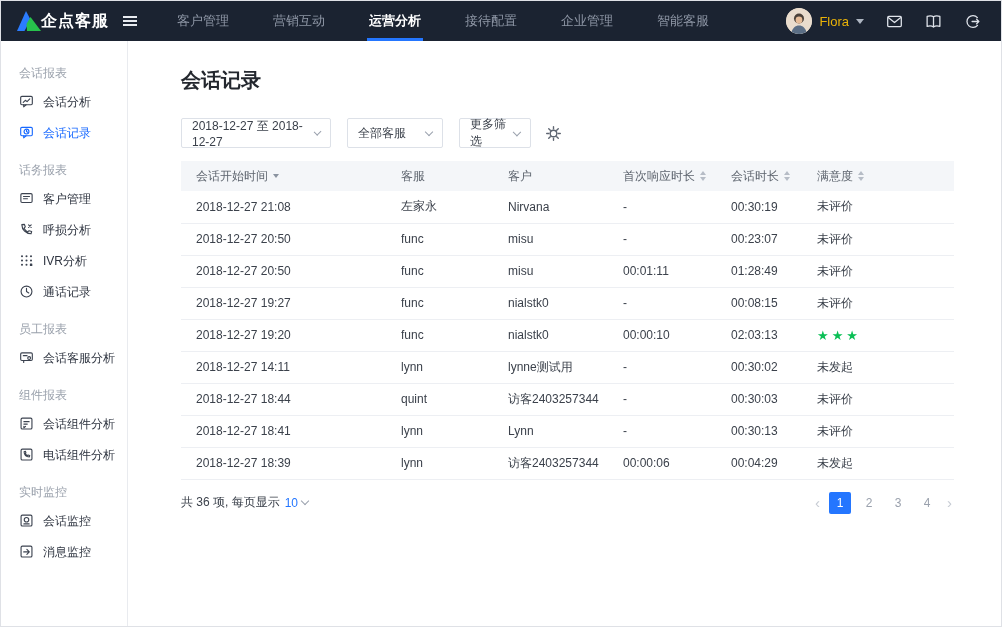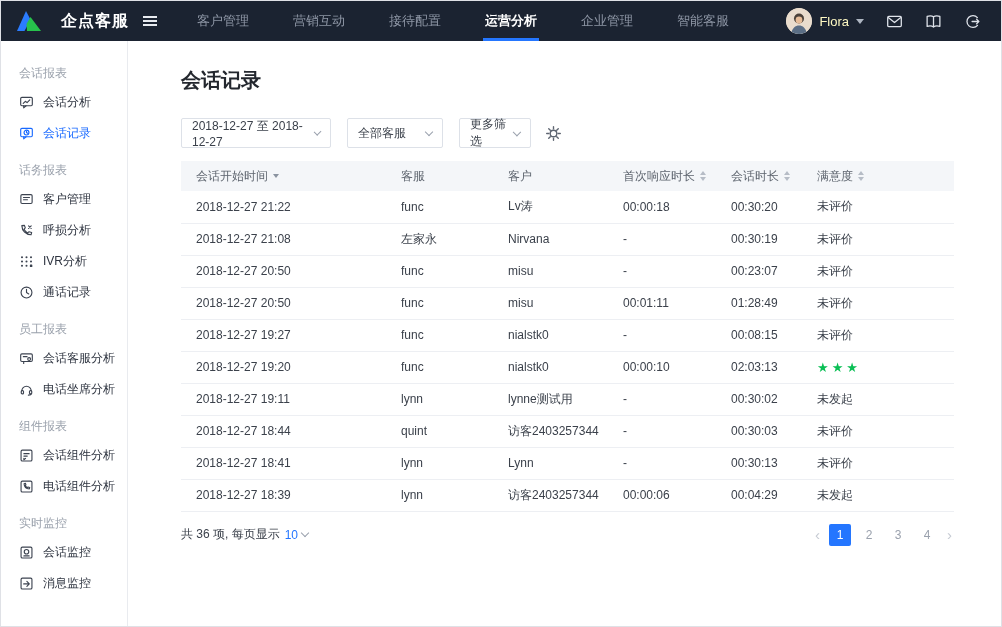--- a/index.html
+++ b/index.html
@@ -4,47 +4,47 @@
 <style>
   * { margin:0; padding:0; box-sizing:border-box; }
   html,body { background:#f3f4f6; }
   body { font-family:"Liberation Sans","DejaVu Sans",sans-serif; }
   .screen { width:1002px; height:627px; background:#fff; border:1px solid #dfe1e6;
             display:flex; flex-direction:column; overflow:hidden; }
 
   
   .topbar { flex:0 0 40px; background:#1b2331; display:flex; align-items:center;
             padding:0 20px 0 16px; color:#fff; }
-  .brand { display:flex; align-items:flex-start; gap:20px; font-size:16px; font-weight:bold; letter-spacing:1px; }
+  .brand { display:flex; align-items:flex-start; gap:0; font-size:16px; font-weight:bold; letter-spacing:1px; }
   .hamburger { width:14px; height:10px; border-top:2px solid #e8ebf0; border-bottom:2px solid #e8ebf0;
                position:relative; margin-left:14px; cursor:pointer; }
   .hamburger::after { content:""; position:absolute; left:0; right:0; top:2px; height:2px; background:#e8ebf0; }
   .topnav { display:flex; height:40px; margin-left:18px; }
   .topnav-item { padding:0 22px; display:flex; align-items:center; font-size:13px;
                  color:#8e96a5; position:relative; cursor:pointer; white-space:nowrap; }
   .topnav-item.active { color:#ffffff; font-weight:bold; }
   .topnav-item.active::after { content:""; position:absolute; left:20px; right:20px; bottom:0;
                                height:3px; background:#2476ff; }
   .topbar-right { margin-left:auto; display:flex; align-items:center; gap:22px; }
-  .user { display:flex; align-items:center; gap:7px; font-size:13px; color:#fef9c3; cursor:pointer; }
+  .user { display:flex; align-items:center; gap:7px; font-size:13px; color:#eab308; cursor:pointer; }
   .avatar { width:26px; height:26px; border-radius:50%; background:#e9dccd; overflow:hidden;
             display:flex; align-items:flex-end; justify-content:center; }
   .caret-dn { width:0; height:0; border-left:4px solid transparent; border-right:4px solid transparent;
               border-top:5px solid #aeb6c2; }
   .tb-icon { width:17px; height:17px; color:#dfe3ea; cursor:pointer; display:flex; align-items:center; }
   .tb-icon svg { width:17px; height:17px; }
 
   
   .page-body { flex:1; display:flex; min-height:0; }
 
   
   .sidebar { flex:0 0 127px; border-right:1px solid #e9ebef; padding:14px 0 0 18px; overflow:hidden; }
   .side-title { color:#9aa1ac; font-size:12px; margin:13px 0 5px; }
   .side-section:first-child .side-title { margin-top:10px; }
-  .side-item { display:flex; align-items:center; gap:9px; color:#2e3440; font-size:12px;
+  .side-item { display:flex; gap:9px; color:#2e3440; font-size:12px;
                padding:7px 0; cursor:pointer; white-space:nowrap; }
   .side-item .icon { width:15px; height:15px; color:#3c4350; flex:0 0 15px; display:flex; }
   .side-item .icon svg { width:15px; height:15px; }
   .side-item.active { color:#1869ff; }
   .side-item.active .icon { color:#1869ff; }
 
   
   .main { flex:1; padding:26px 47px 0 53px; display:flex; flex-direction:column; min-width:0; }
   .page-title { font-size:20px; color:#23272e; font-weight:600; margin-bottom:24px; }
 
@@ -105,22 +105,22 @@
           <polygon points="0,20 9,0 13.5,8.5 7.5,20" fill="#2b7cff"></polygon>
           <polygon points="9.5,13 13.5,6 24,20 10,20" fill="#27c24c"></polygon>
         </svg>
       </span>
       <span>企点客服</span>
     </div>
     <span class="hamburger"></span>
     <div class="topnav" id="topnav">
         <div class="topnav-item">客户管理</div>
         <div class="topnav-item">营销互动</div>
+        <div class="topnav-item active">运营分析</div>
         <div class="topnav-item">接待配置</div>
-        <div class="topnav-item active">运营分析</div>
         <div class="topnav-item">企业管理</div>
         <div class="topnav-item">智能客服</div>
       </div>
     <div class="topbar-right">
       <div class="user">
         <span class="avatar">
           <svg width="26" height="26" viewBox="0 0 26 26">
             <circle cx="13" cy="13" r="13" fill="#e9dccd"></circle>
             <circle cx="13" cy="10.5" r="5" fill="#4a4038"></circle>
             <circle cx="13" cy="12" r="3.4" fill="#e7bd99"></circle>
@@ -233,31 +233,20 @@
           <div class="side-item">
             <span class="icon">
               <svg viewBox="0 0 16 16" fill="none" stroke="currentColor" stroke-width="1.2" stroke-linecap="round" stroke-linejoin="round">
                 <rect x="1.8" y="3" width="12.4" height="8.2" rx="1.3"></rect>
                 <circle cx="10.8" cy="8.6" r="1.5"></circle>
                 <path d="M4.6 6h4M5 11.2v2"></path>
               </svg>
             </span>
             <span>会话客服分析</span>
           </div>
-          <div class="side-item">
-            <span class="icon">
-              <svg viewBox="0 0 16 16" fill="none" stroke="currentColor" stroke-width="1.2" stroke-linecap="round" stroke-linejoin="round">
-                <path d="M3 9.5a5 5 0 0 1 10 0"></path>
-                <rect x="2.4" y="9" width="2.4" height="3.6" rx="1"></rect>
-                <rect x="11.2" y="9" width="2.4" height="3.6" rx="1"></rect>
-                <path d="M13 12.6c0 1-1.6 1.4-3 1.4"></path>
-              </svg>
-            </span>
-            <span>电话坐席分析</span>
-          </div>
         </div>
         <div class="side-section">
           <div class="side-title">组件报表</div>
           <div class="side-item">
             <span class="icon">
               <svg viewBox="0 0 16 16" fill="none" stroke="currentColor" stroke-width="1.2" stroke-linecap="round" stroke-linejoin="round">
                 <rect x="2.2" y="2.2" width="11.6" height="11.6" rx="1.4"></rect>
                 <path d="M5.2 6h5.6M5.2 8.6h3.6M5.2 11v1.6l1.8-1.6"></path>
               </svg>
             </span>
@@ -363,28 +352,20 @@
                   <span>满意度</span>
                   <span class="sort-both">
                     <span class="tri-u"></span>
                     <span class="tri-d"></span>
                   </span>
                 </span></th>
             </tr>
           </thead>
         <tbody id="table-body">
             <tr>
-              <td>2018-12-27 21:22</td>
-              <td>func</td>
-              <td>Lv涛</td>
-              <td>00:00:18</td>
-              <td>00:30:20</td>
-              <td>未评价</td>
-            </tr>
-            <tr>
               <td>2018-12-27 21:08</td>
               <td>左家永</td>
               <td>Nirvana</td>
               <td>-</td>
               <td>00:30:19</td>
               <td>未评价</td>
             </tr>
             <tr>
               <td>2018-12-27 20:50</td>
               <td>func</td>
@@ -411,21 +392,21 @@
             </tr>
             <tr>
               <td>2018-12-27 19:20</td>
               <td>func</td>
               <td>nialstk0</td>
               <td>00:00:10</td>
               <td>02:03:13</td>
               <td><span class="stars">★★★</span></td>
             </tr>
             <tr>
-              <td>2018-12-27 19:11</td>
+              <td>2018-12-27 14:11</td>
               <td>lynn</td>
               <td>lynne测试用</td>
               <td>-</td>
               <td>00:30:02</td>
               <td>未发起</td>
             </tr>
             <tr>
               <td>2018-12-27 18:44</td>
               <td>quint</td>
               <td>访客2403257344</td>

